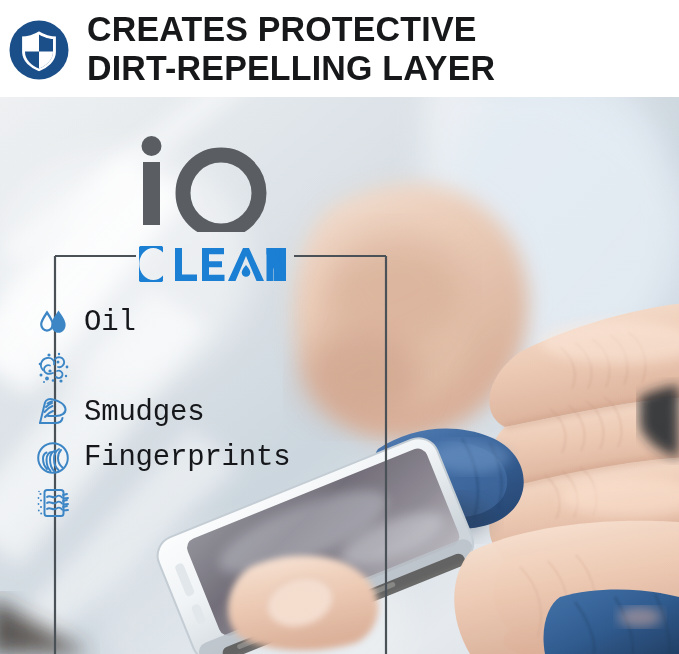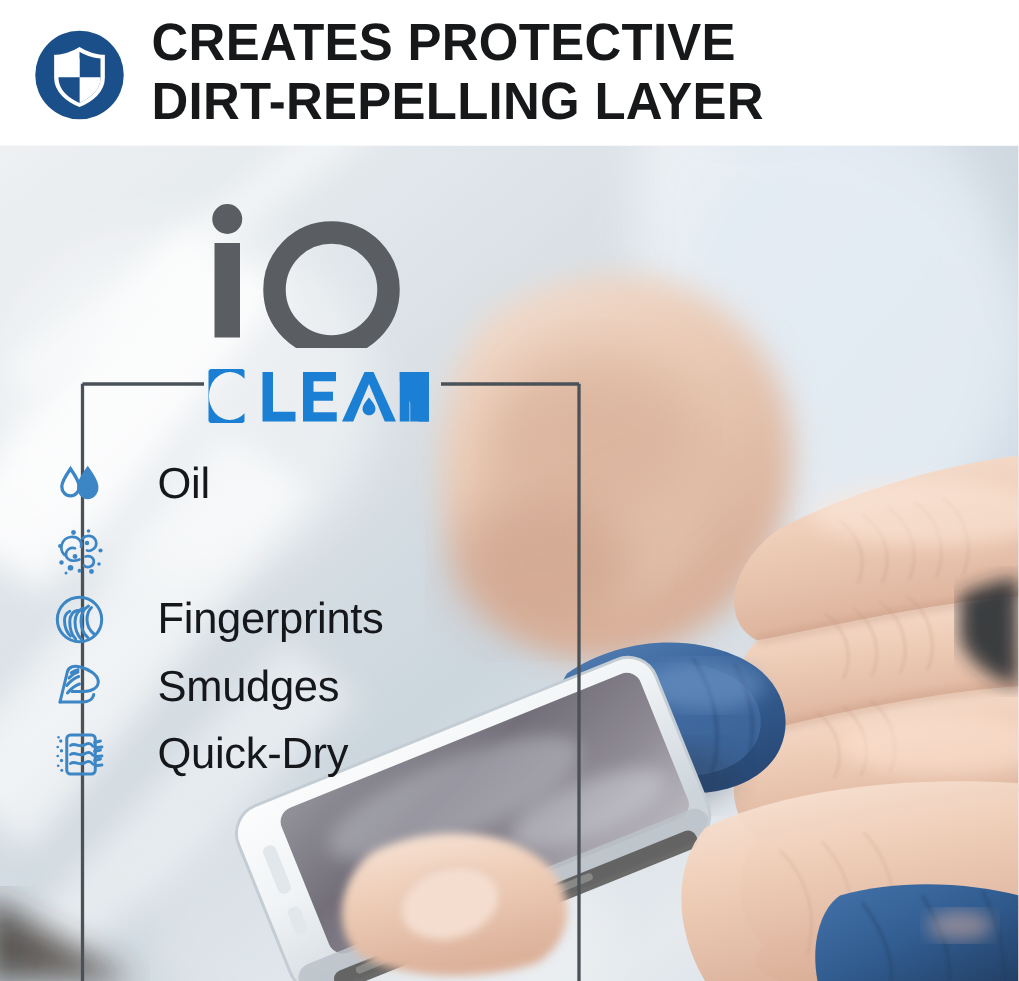--- a/index.html
+++ b/index.html
@@ -18,21 +18,21 @@
   }
 
   
   .header {
     position:absolute;
     left:0; top:0;
     width:679px; height:97px;
     background:#ffffff;
     display:flex;
     align-items:center;
-    padding-left:22px;
+    padding-left:8px;
     z-index:40;
   }
   .shield-badge {
     width:62px; height:62px;
     flex:0 0 62px;
     margin-right:17px;
     margin-top:2px;
   }
   .header-text {
     display:flex;
@@ -104,28 +104,27 @@
   }
   .feature-icon {
     width:34px; height:34px;
     flex:0 0 34px;
     margin-right:14px;
     display:flex;
     align-items:center;
     justify-content:center;
   }
   .feature-label {
-    font-family:Liberation Sans, sans-serif;
+    font-family:Liberation Mono, monospace;
     font-weight:300;
     font-size:29px;
     line-height:32px;
     color:#15171a;
     letter-spacing:-0.2px;
     white-space:nowrap;
-    margin-left:21px;
   }
 </style>
 </head>
 <body>
 
 <div class="canvas">
 
   <div class="photo">
     <svg viewBox="0 0 679 557" xmlns="http://www.w3.org/2000/svg">
       <defs>
@@ -454,47 +453,47 @@
               <circle cx="14" cy="20" r="1.6"></circle>
               <circle cx="22" cy="11" r="1.5"></circle>
             </g>
           </svg>
         </span>
       </div>
 
       <div class="feature-row">
         <span class="feature-icon">
           <svg viewBox="0 0 34 34" xmlns="http://www.w3.org/2000/svg">
+            <g stroke="#3d86c6" fill="none" stroke-width="2" stroke-linecap="round" stroke-linejoin="round">
+              <path d="M4,27 L9,6.5 C10,3.5 13.5,2.5 17,3.5 C23,5 29,8.5 29.5,13 C30,17.5 25,20 20,20 L12,20"></path>
+              <path d="M4,27 L19,27 C23,27 26,25 26.5,22"></path>
+              <path d="M9,21 C11.5,18 14,16 17,15"></path>
+              <path d="M8.5,16 C11,13 13.5,11 16.5,10"></path>
+              <path d="M10,11 C12,9 14,7.5 16,7"></path>
+              <path d="M11.5,7.5 C13,6.5 14.5,5.8 16,5.5"></path>
+            </g>
+          </svg>
+        </span>
+        <span class="feature-label">Smudges</span>
+      </div>
+
+      <div class="feature-row">
+        <span class="feature-icon">
+          <svg viewBox="0 0 34 34" xmlns="http://www.w3.org/2000/svg">
             <g stroke="#3d86c6" fill="none" stroke-width="2" stroke-linecap="round">
               <path d="M17,2.2 C25.2,2.2 31.8,8.8 31.8,17 C31.8,25.2 25.2,31.8 17,31.8 C8.8,31.8 2.2,25.2 2.2,17 C2.2,8.8 8.8,2.2 17,2.2 Z"></path>
               <path d="M26.5,26.5 C23.5,24 22,20.5 22,17 C22,12 25,9 25,9"></path>
               <path d="M22.5,29 C19.5,26.5 18,22.5 18,18 C18,13 20.5,9.5 23,8"></path>
               <path d="M18.5,30.5 C15.5,27.5 14,23 14,18.5 C14,14 16.5,10.5 19.5,9.5"></path>
               <path d="M14.5,30 C11.5,27 10.5,22.5 10.5,18.5 C10.5,14 13,11 16,11"></path>
               <path d="M11,28 C8,25 7,21 7,17.5 C7,14.5 8.5,12.5 10.5,11.5"></path>
             </g>
           </svg>
         </span>
         <span class="feature-label">Fingerprints</span>
-      </div>
-
-      <div class="feature-row">
-        <span class="feature-icon">
-          <svg viewBox="0 0 34 34" xmlns="http://www.w3.org/2000/svg">
-            <g stroke="#3d86c6" fill="none" stroke-width="2" stroke-linecap="round" stroke-linejoin="round">
-              <path d="M4,27 L9,6.5 C10,3.5 13.5,2.5 17,3.5 C23,5 29,8.5 29.5,13 C30,17.5 25,20 20,20 L12,20"></path>
-              <path d="M4,27 L19,27 C23,27 26,25 26.5,22"></path>
-              <path d="M9,21 C11.5,18 14,16 17,15"></path>
-              <path d="M8.5,16 C11,13 13.5,11 16.5,10"></path>
-              <path d="M10,11 C12,9 14,7.5 16,7"></path>
-              <path d="M11.5,7.5 C13,6.5 14.5,5.8 16,5.5"></path>
-            </g>
-          </svg>
-        </span>
-        <span class="feature-label">Smudges</span>
       </div>
 
       <div class="feature-row">
         <span class="feature-icon">
           <svg viewBox="0 0 34 34" xmlns="http://www.w3.org/2000/svg">
             <rect x="8.5" y="4" width="19" height="26" rx="2.5" fill="none" stroke="#3d86c6" stroke-width="2"></rect>
             <g stroke="#3d86c6" fill="none" stroke-width="1.9" stroke-linecap="round">
               <path d="M11,11 C14,8.5 17,13 20.5,10.5 C23,8.8 25,10 26,11.5"></path>
               <path d="M11,17 C14,14.5 17,19 20.5,16.5 C23,14.8 25,16 26,17.5"></path>
               <path d="M11,23 C14,20.5 17,25 20.5,22.5 C23,20.8 25,22 26,23.5"></path>
@@ -510,19 +509,18 @@
               <circle cx="2.5" cy="12" r="0.9"></circle>
               <circle cx="5" cy="14.5" r="1.1"></circle>
               <circle cx="2.5" cy="18" r="0.9"></circle>
               <circle cx="5" cy="21" r="1.1"></circle>
               <circle cx="2.8" cy="24.5" r="0.9"></circle>
               <circle cx="5.2" cy="27.5" r="1"></circle>
               <circle cx="3" cy="5.5" r="0.8"></circle>
             </g>
           </svg>
         </span>
-        <span class="feature-label">Quick-Dry</span>
       </div>
 
     </div>
   </div>
 
 </div>
 
 </body></html>

